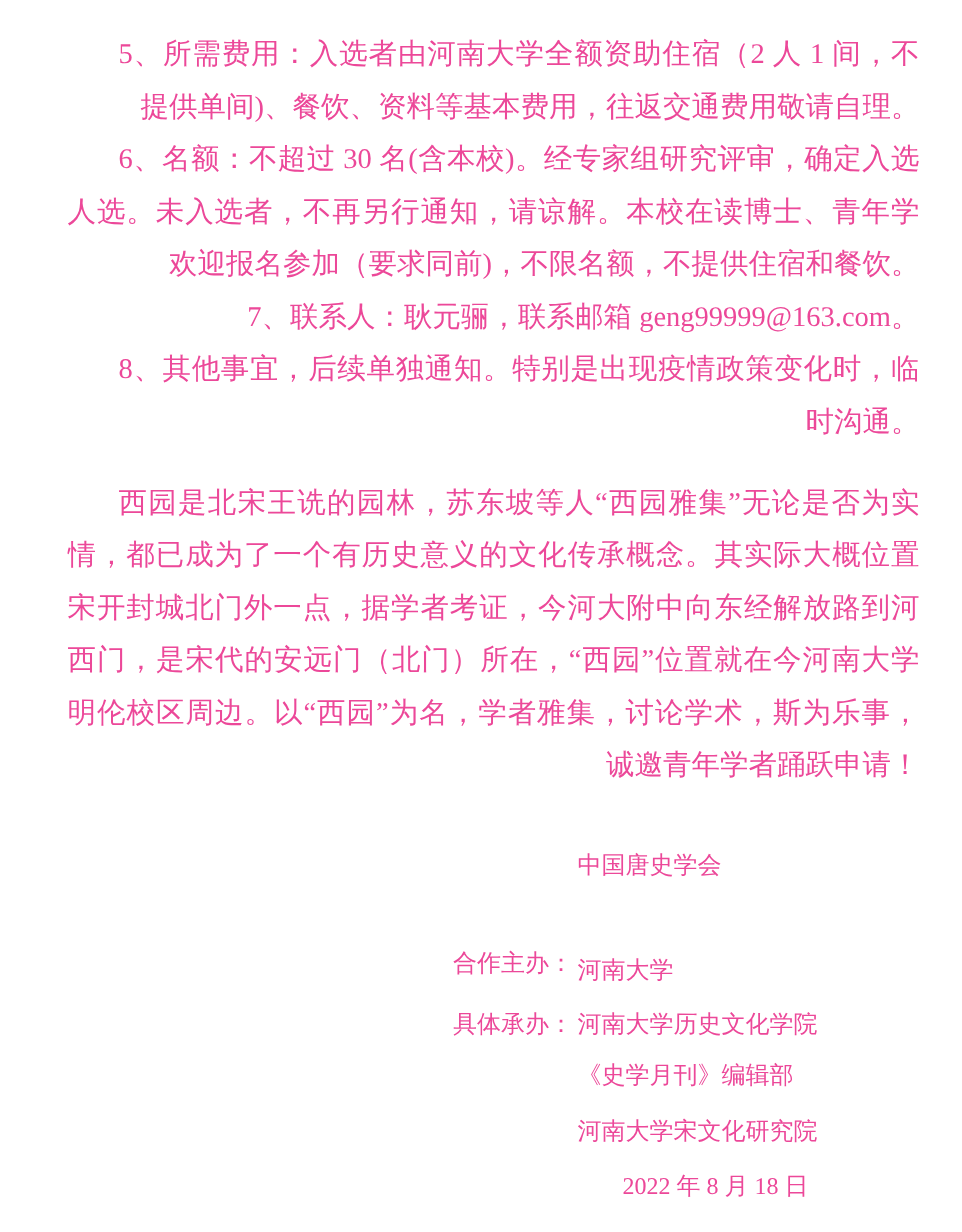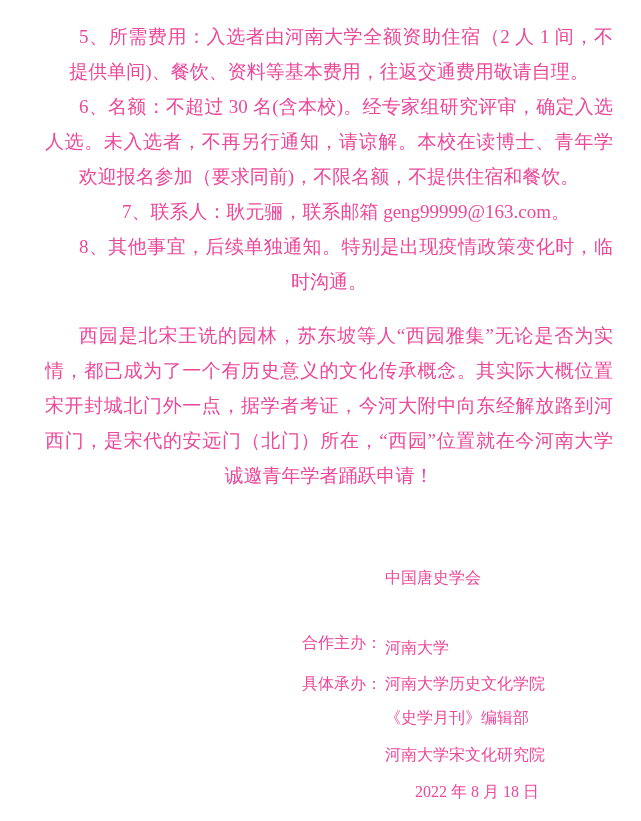--- a/index.html
+++ b/index.html
@@ -21,21 +21,21 @@
     position: absolute;
     left: 45px;
     top: 19px;
     width: 568px;
     font-size: 19px;
   }
   .line {
     height: 35px;
     line-height: 35px;
     white-space: nowrap;
-    text-align: center;
+    text-align: right;
   }
   .line.fill {
     white-space: normal;
     text-align: justify;
     text-align-last: justify;
     overflow: hidden;
   }
   .line.indent {
     text-indent: 34px;
   }
@@ -93,20 +93,21 @@
     <div class="line indent fill">6、名额：不超过 30 名(含本校)。经专家组研究评审，确定入选</div>
     <div class="line fill">人选。未入选者，不再另行通知，请谅解。本校在读博士、青年学者</div>
     <div class="line">欢迎报名参加（要求同前)，不限名额，不提供住宿和餐饮。</div>
     <div class="line indent">7、联系人：耿元骊，联系邮箱 geng99999@163.com。</div>
     <div class="line indent fill">8、其他事宜，后续单独通知。特别是出现疫情政策变化时，临</div>
     <div class="line">时沟通。</div>
     <div class="line indent fill gap-before">西园是北宋王诜的园林，苏东坡等人“西园雅集”无论是否为实</div>
     <div class="line fill">情，都已成为了一个有历史意义的文化传承概念。其实际大概位置是</div>
     <div class="line fill">宋开封城北门外一点，据学者考证，今河大附中向东经解放路到河大</div>
     <div class="line fill">西门，是宋代的安远门（北门）所在，“西园”位置就在今河南大学</div>
+    <div class="line fill">明伦校区周边。以“西园”为名，学者雅集，讨论学术，斯为乐事，</div>
     <div class="line">诚邀青年学者踊跃申请！</div>
   </div>
 
   <div class="signature">
     <div class="sig-row r0">
       <span class="sig-label"></span>
       <span class="sig-name">中国唐史学会</span>
     </div>
     <div class="sig-row r1">
       <span class="sig-label">合作主办：</span>

